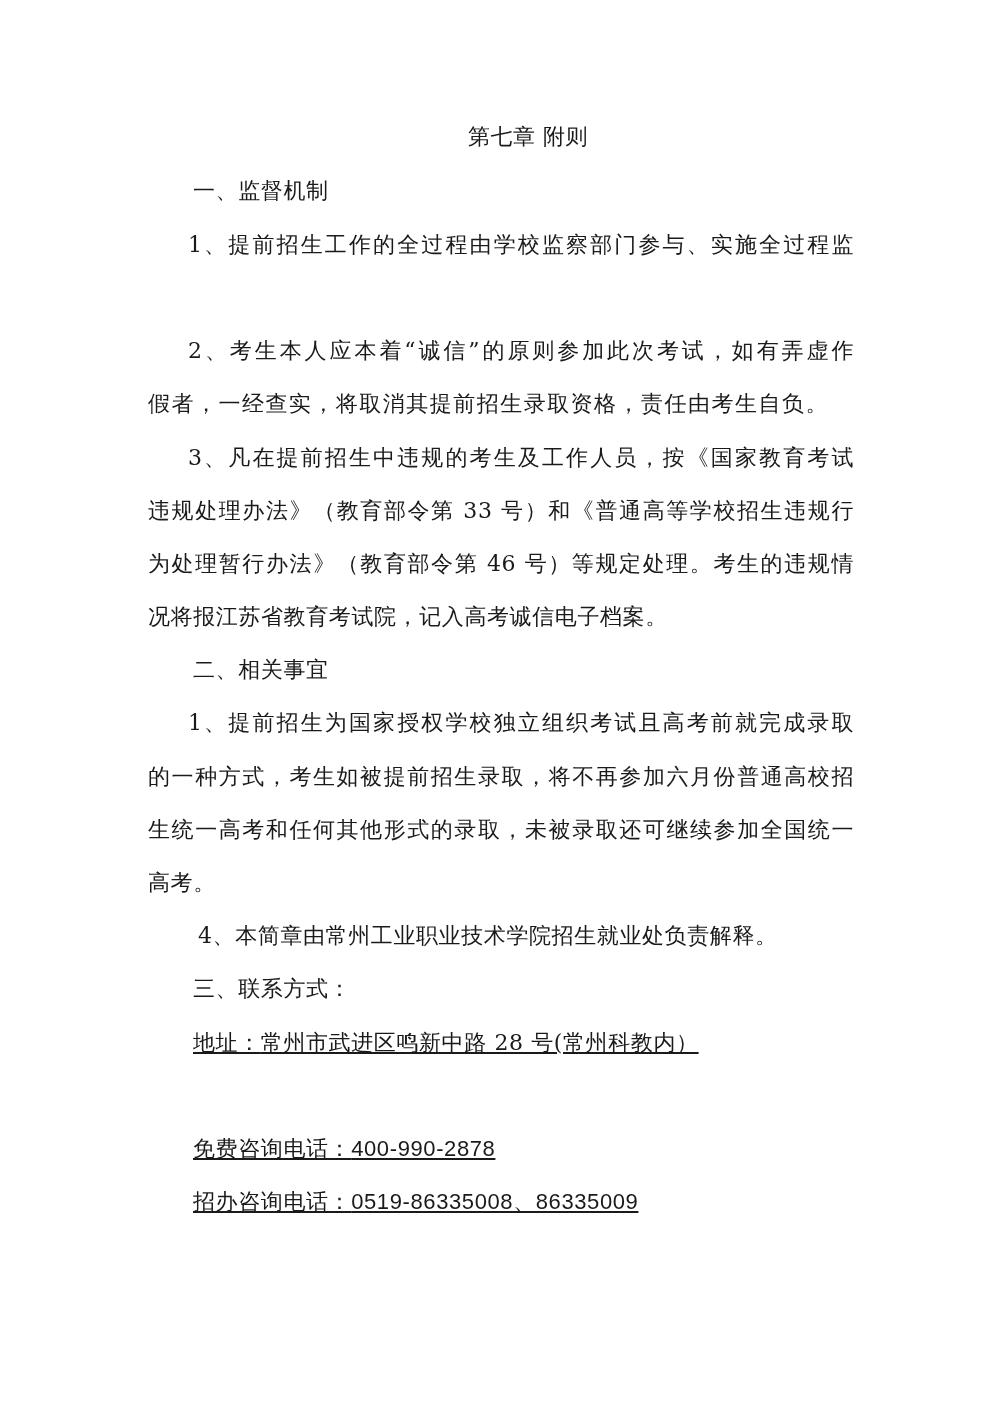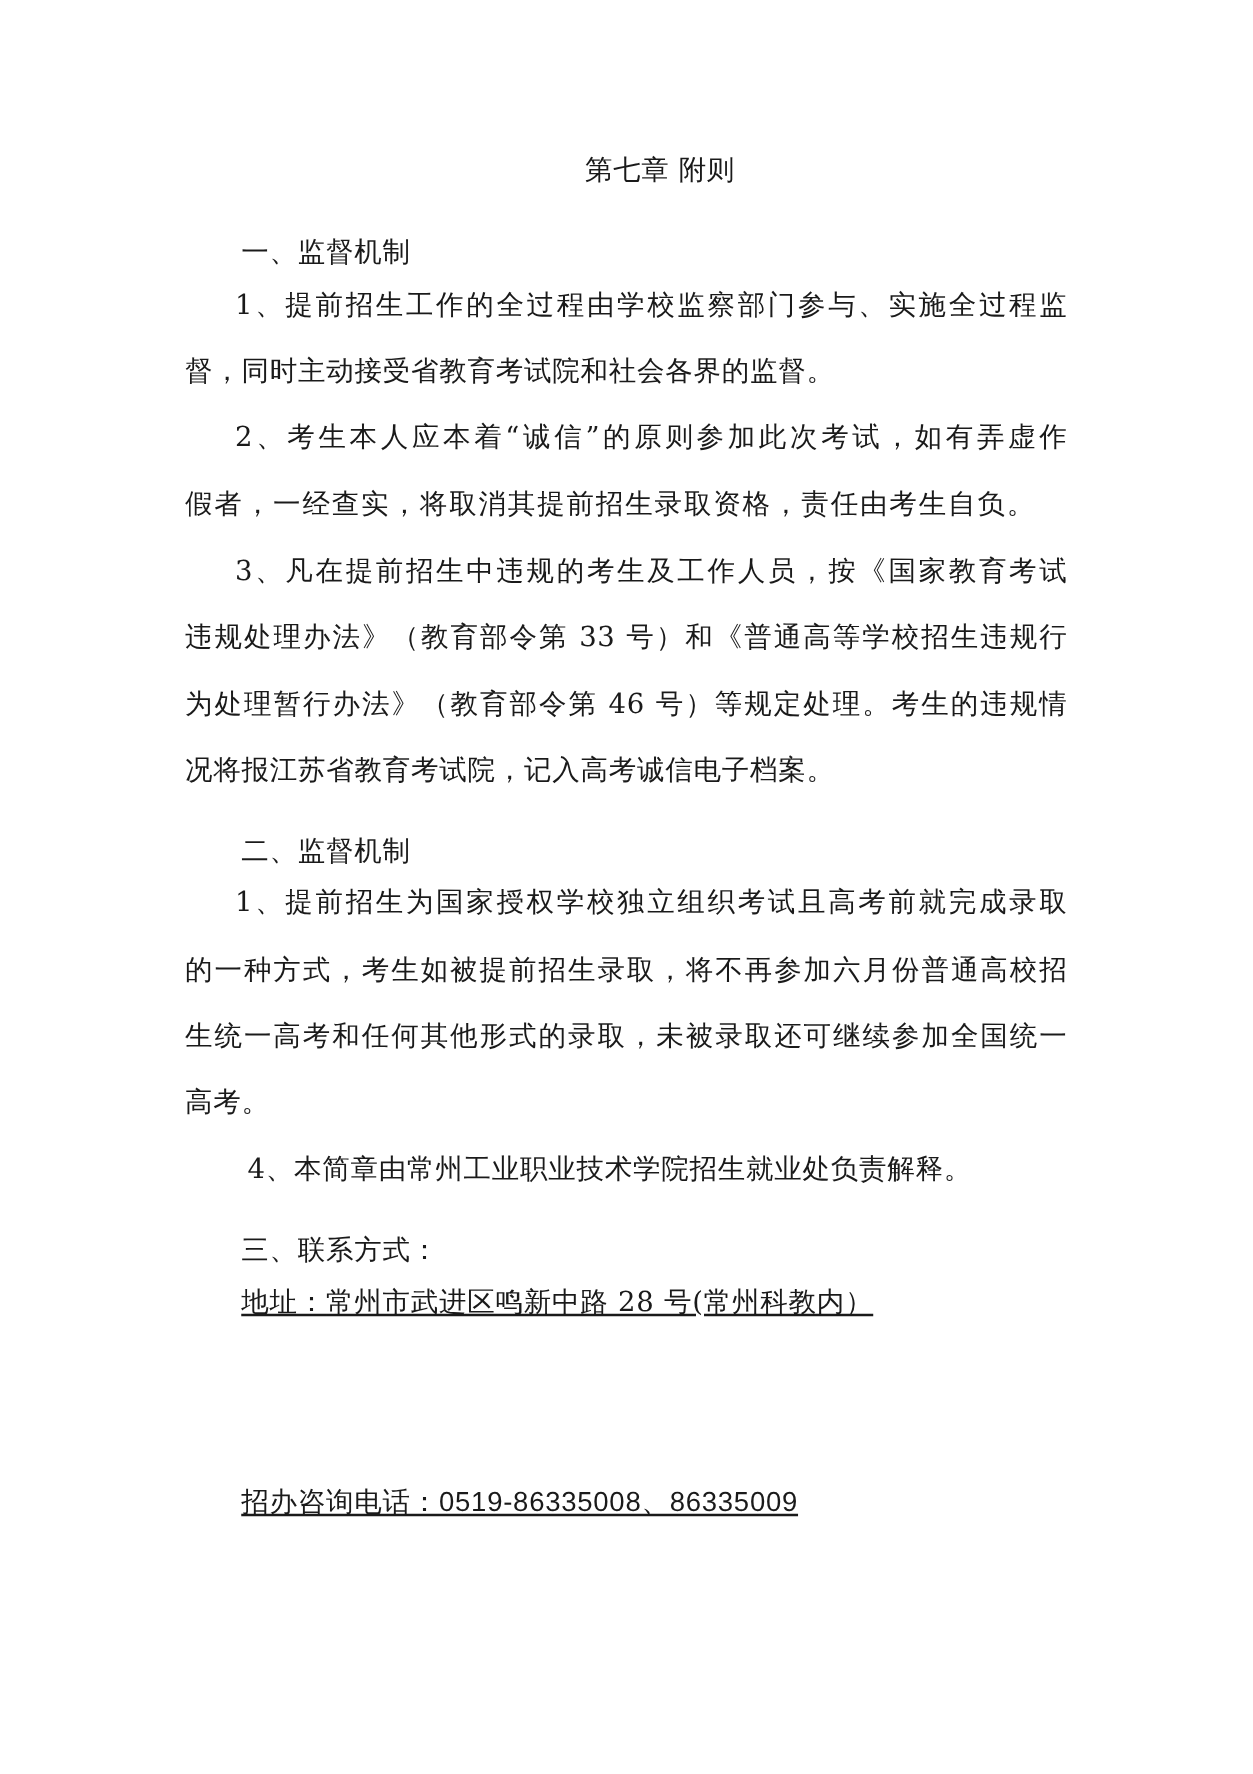--- a/index.html
+++ b/index.html
@@ -4,53 +4,55 @@
 <style>
   html, body { margin: 0; padding: 0; background: #ffffff; }
   body { width: 1002px; height: 1419px; position: relative; overflow: hidden;
          font-family: "DejaVu Serif", "Liberation Serif", serif; color: #1a1a1a; }
   .page { position: absolute; left: 0; top: 0; width: 1002px; height: 1419px; }
   .title { position: absolute; top: 121px; left: 0; width: 1002px; text-align: center;
            font-size: 22px; line-height: 32px; letter-spacing: 0.5px; padding-left: 27px; }
   .line { position: absolute; font-size: 22px; line-height: 32px; white-space: nowrap; letter-spacing: 0.6px; }
   .just { left: 148px; width: 706px; text-align: justify; text-align-last: justify; }
   .ind { left: 188px; width: 666px; text-align: justify; text-align-last: justify; }
-  .head { left: 193px; margin-top: 12px; }
+  .head { left: 193px; }
   .contact { left: 193px; text-decoration: underline; }
   .num { font-family: "Liberation Sans", "DejaVu Sans", sans-serif; }
 </style>
 </head>
 <body>
 
 <div class="page">
   <div class="title">第七章 附则</div>
 
   <div class="line head" style="top:175px">一、监督机制</div>
 
   <div class="line ind" style="top:229px">1、提前招生工作的全过程由学校监察部门参与、实施全过程监</div>
-  <div class="line" style="top:282px; left:148px">督，同时主动接受省教育考试院和社会各界的监督。</div>
 
   <div class="line ind" style="top:335px">2、考生本人应本着“诚信”的原则参加此次考试，如有弄虚作</div>
   <div class="line just" style="top:388px; width:680px">假者，一经查实，将取消其提前招生录取资格，责任由考生自负。</div>
 
   <div class="line ind" style="top:442px">3、凡在提前招生中违规的考生及工作人员，按《国家教育考试</div>
   <div class="line just" style="top:495px">违规处理办法》（教育部令第 33 号）和《普通高等学校招生违规行</div>
   <div class="line just" style="top:548px">为处理暂行办法》（教育部令第 46 号）等规定处理。考生的违规情</div>
   <div class="line" style="top:601px; left:148px">况将报江苏省教育考试院，记入高考诚信电子档案。</div>
 
-  <div class="line head" style="top:654px">二、监督机制</div>
+  <div class="line head" style="top:654px">二、相关事宜</div>
 
   <div class="line ind" style="top:707px">1、提前招生为国家授权学校独立组织考试且高考前就完成录取</div>
   <div class="line just" style="top:761px">的一种方式，考生如被提前招生录取，将不再参加六月份普通高校招</div>
   <div class="line just" style="top:814px">生统一高考和任何其他形式的录取，未被录取还可继续参加全国统一</div>
   <div class="line" style="top:867px; left:148px">高考。</div>
 
   <div class="line" style="top:920px; left:198px">4、本简章由常州工业职业技术学院招生就业处负责解释。</div>
 
   <div class="line head" style="top:973px">三、联系方式：</div>
 
   <div class="line contact" style="top:1027px">
     <span>地址：</span><span>常州市武进区鸣新中路 28 号(常州科教内）</span>
   </div>
+  <div class="line contact" style="top:1133px">
+    <span>免费咨询电话：</span><span class="num">400-990-2878</span>
+  </div>
   <div class="line contact" style="top:1186px">
     <span>招办咨询电话：</span><span class="num">0519-86335008、86335009</span>
   </div>
 </div>
 
 </body></html>

